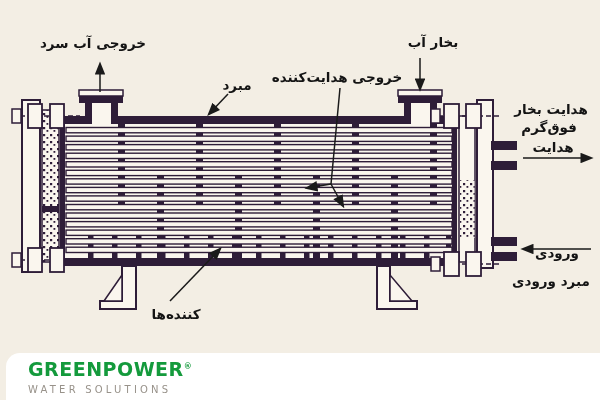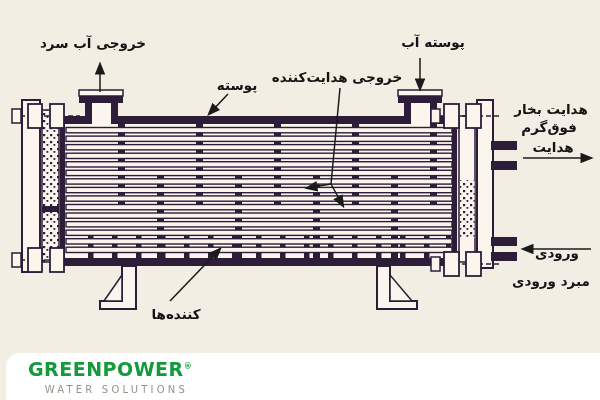--- a/index.html
+++ b/index.html
@@ -3,21 +3,21 @@
 <meta charset="utf-8">
 <style>
   html,body{margin:0;padding:0;background:#ddd;}
   .stage{position:relative;width:600px;height:400px;background:#f3eee4;overflow:hidden;
          font-family:"DejaVu Sans",sans-serif;}
   .stage svg{position:absolute;left:0;top:0;}
   .lbl{position:absolute;transform:translate(-50%,-50%);font-size:13.5px;font-weight:bold;
        color:#141414;white-space:nowrap;direction:rtl;line-height:1;}
   .logo-band{position:absolute;left:6px;right:0;bottom:0;height:47px;background:#ffffff;
              border-top-left-radius:14px;}
-  .logo{position:absolute;left:22px;top:6px;width:160px;text-align:right;}
+  .logo{position:absolute;left:22px;top:6px;width:160px;text-align:left;}
   .logo-name{color:#149a3c;font-size:19px;font-weight:bold;letter-spacing:0.5px;line-height:1.1;}
   .logo-name .reg{font-size:8px;vertical-align:super;}
   .logo-tagline{font-size:10px;letter-spacing:3.2px;color:#98928a;margin-top:4px;}
 </style>
 </head>
 <body>
 
 <div class="stage">
 
   <svg width="600" height="400" viewBox="0 0 600 400">
@@ -161,22 +161,22 @@
       <line x1="340" y1="88" x2="331" y2="184"></line>
       <line x1="331" y1="184" x2="307" y2="188" marker-end="url(#ah)"></line>
       <line x1="331" y1="184" x2="343" y2="206" marker-end="url(#ah)"></line>
       <line x1="170" y1="301" x2="220" y2="249" marker-end="url(#ah)"></line>
       <line x1="523" y1="158" x2="591" y2="158" marker-end="url(#ah)"></line>
       <line x1="591" y1="249" x2="523" y2="249" marker-end="url(#ah)"></line>
     </g>
   </svg>
 
   <div class="lbl" style="left:93px;top:44px">خروجی آب سرد</div>
-  <div class="lbl" style="left:433px;top:43px">پوسته آب</div>
-  <div class="lbl" style="left:237px;top:86px">پوسته</div>
+  <div class="lbl" style="left:433px;top:43px">بخار آب</div>
+  <div class="lbl" style="left:237px;top:86px">مبرد</div>
   <div class="lbl" style="left:337px;top:78px">خروجی هدایت‌کننده</div>
   <div class="lbl" style="left:551px;top:110px">هدایت بخار</div>
   <div class="lbl" style="left:549px;top:128px">فوق‌گرم</div>
   <div class="lbl" style="left:553px;top:148px">هدایت</div>
   <div class="lbl" style="left:557px;top:254px">ورودی</div>
   <div class="lbl" style="left:551px;top:282px">مبرد ورودی</div>
   <div class="lbl" style="left:176px;top:315px">کننده‌ها</div>
 
   <div class="logo-band">
     <div class="logo">

